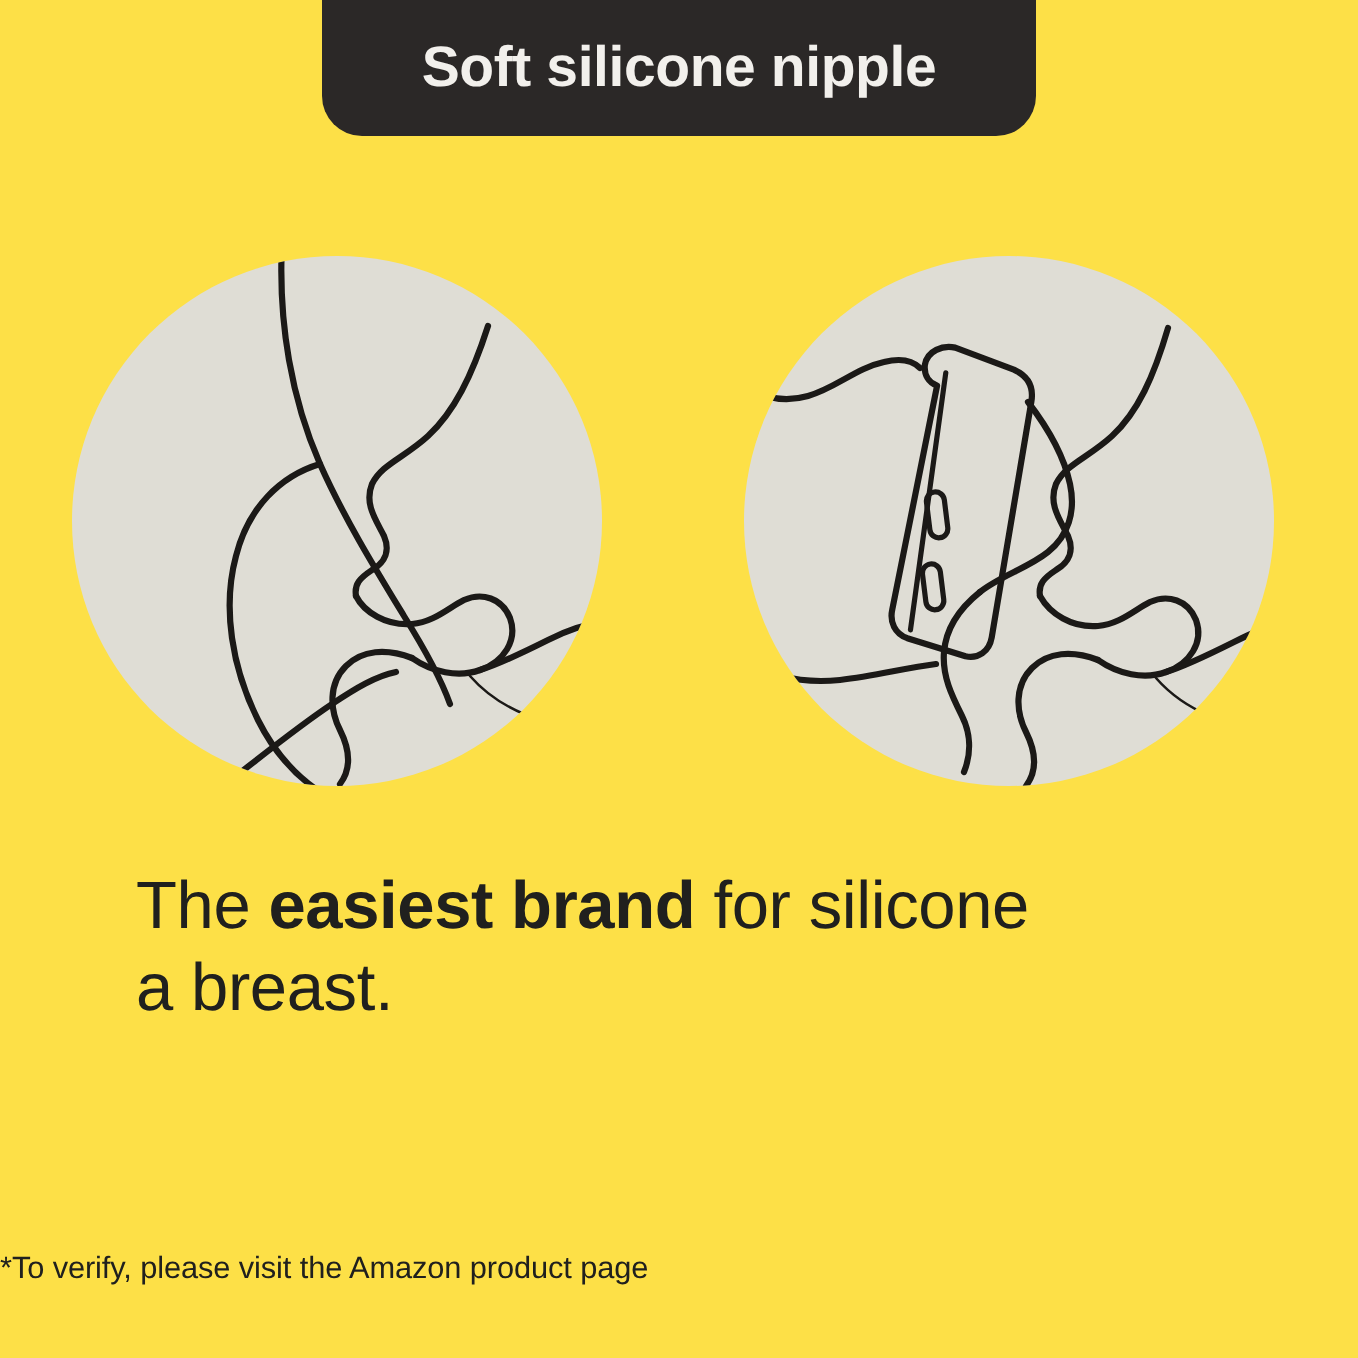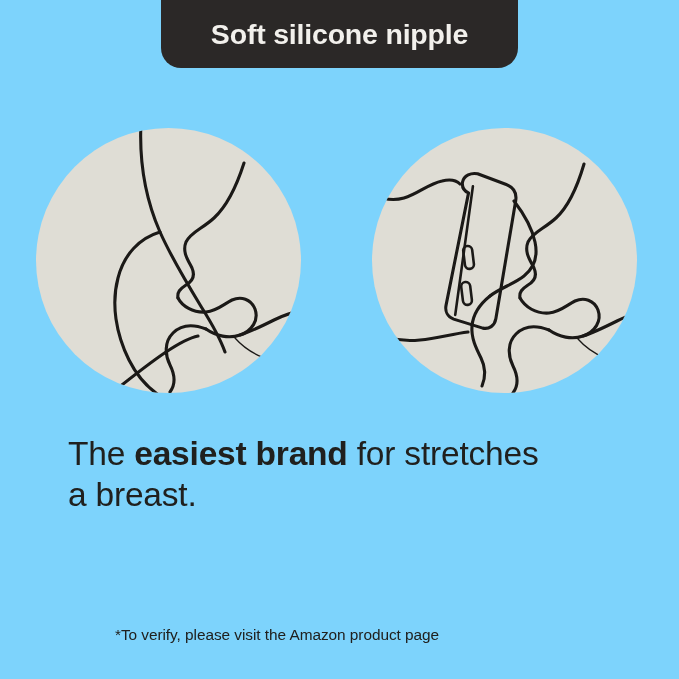--- a/index.html
+++ b/index.html
@@ -10,21 +10,21 @@
     width: 679px;
     height: 679px;
     overflow: hidden;
     font-family: "Liberation Sans", sans-serif;
   }
 
   #ad-card {
     position: relative;
     width: 679px;
     height: 679px;
-    background: #7dd3fc;
+    background: #fde047;
     overflow: hidden;
   }
 
   
   #headline-banner {
     position: absolute;
     left: 161px;
     top: -4px;
     width: 357px;
     height: 72px;
@@ -95,21 +95,20 @@
     vertical-align: super;
     line-height: 0;
   }
 
   
   #footnote {
     position: absolute;
     left: 0;
     top: 626px;
     width: 554px;
-    text-align: center;
     color: #20201e;
     font-size: 15.4px;
     letter-spacing: -0.05px;
   }
 </style>
 </head>
 <body>
 
 <div id="ad-card">
 
@@ -200,21 +199,21 @@
 
         <path class="ink ink-thick" d="M-6,196 C8,210 28,214 48,212 C66,210 80,206 96,204"></path>
 
         <path class="ink ink-thin" d="M206,211 C213,219 221,225 233,230 C245,235 256,237 268,236"></path>
       </g>
     </svg>
   </div>
 
   <div id="tagline">
     <div>
-      <span>The </span><span class="b">easiest brand</span><span> for stretches</span>
+      <span>The </span><span class="b">easiest brand</span><span> for silicone</span>
     </div>
     <div>
       <span>a breast.</span>
     </div>
   </div>
 
   <div id="footnote">*To verify, please visit the Amazon product page</div>
 
 </div>
 

